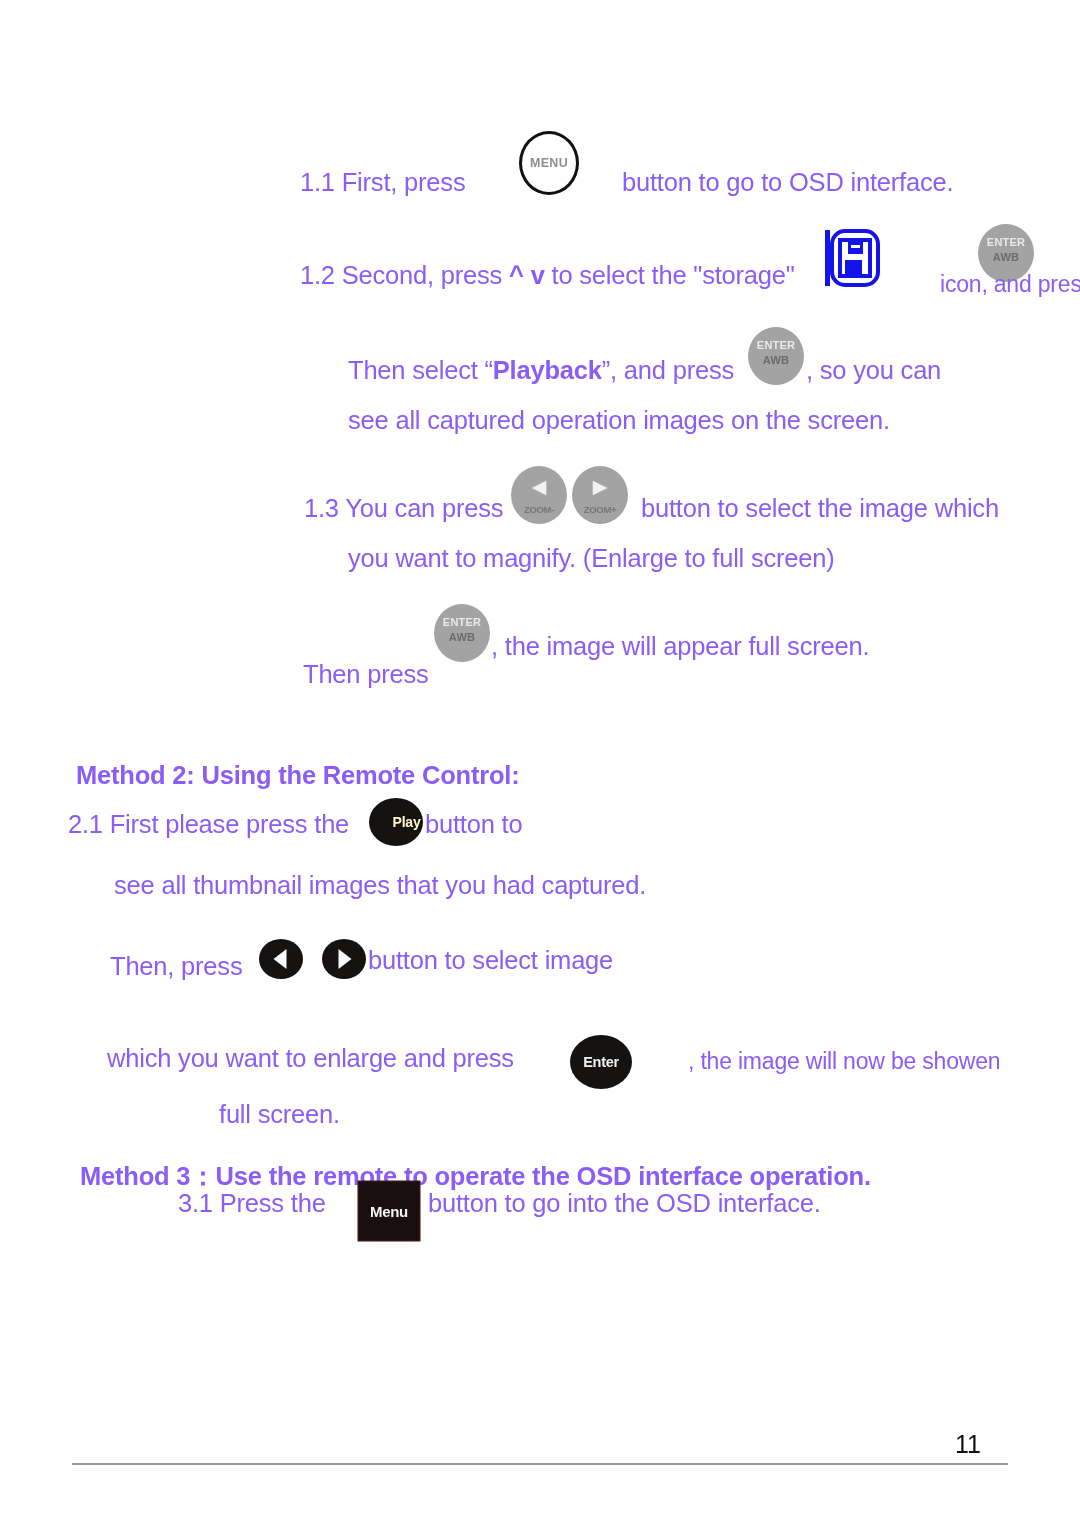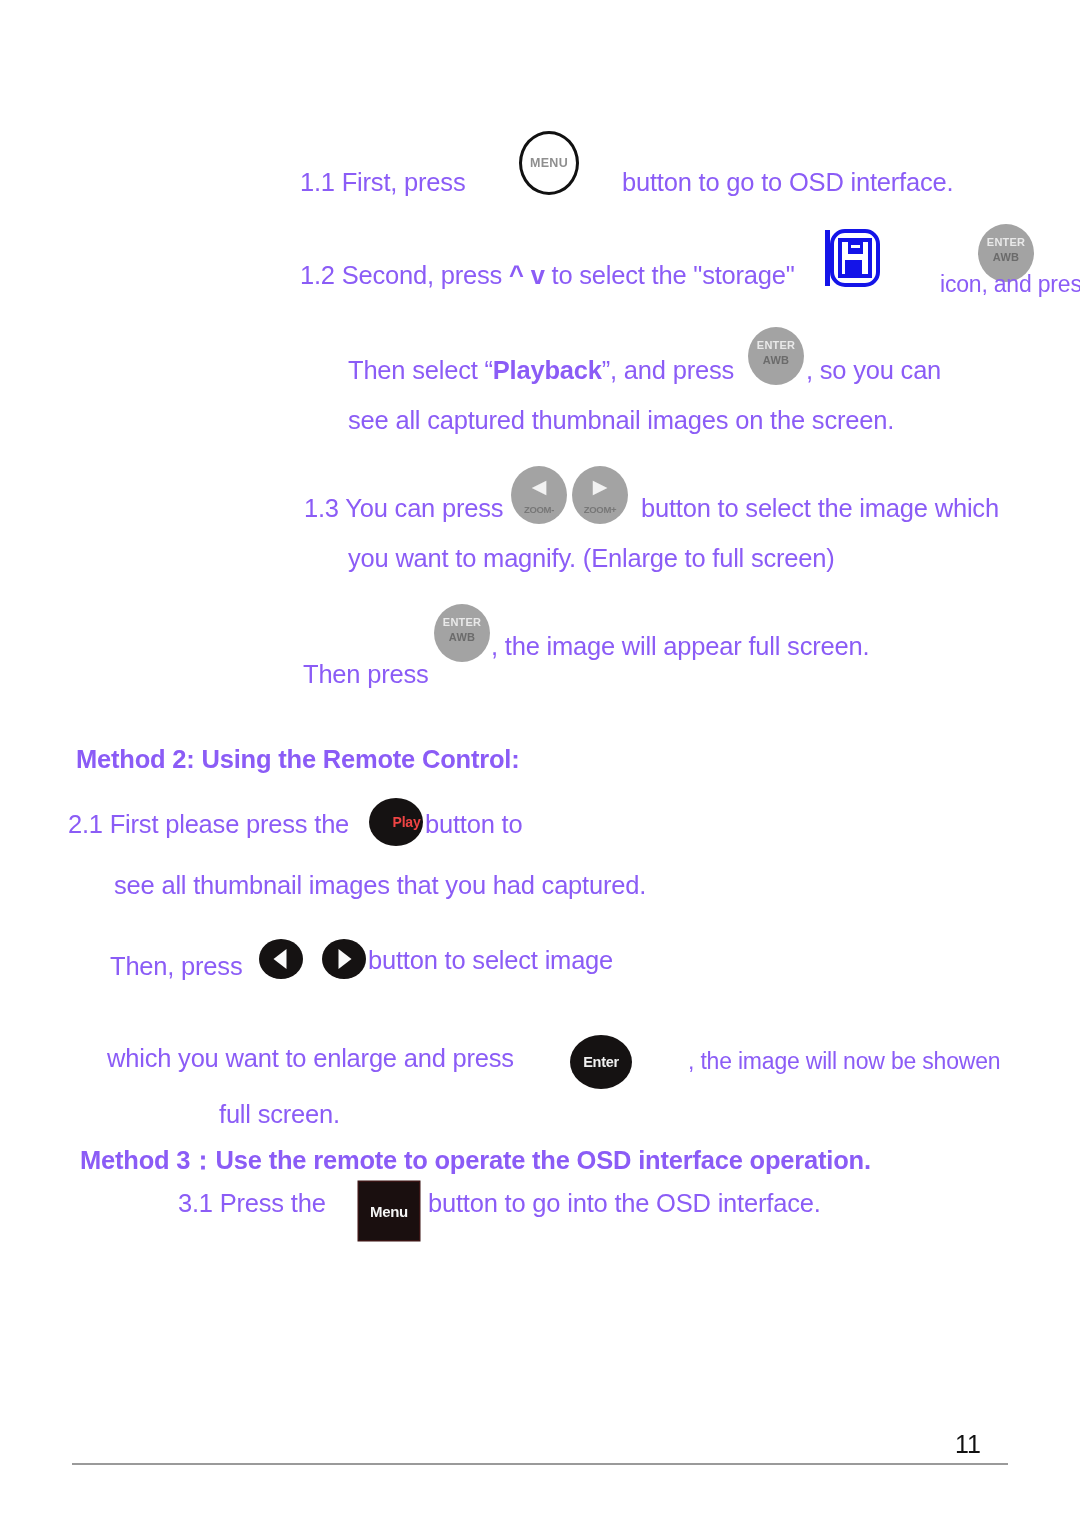--- a/index.html
+++ b/index.html
@@ -27,20 +27,21 @@
   .line {
     position: absolute;
     white-space: nowrap;
     font-size: 25.5px;
     line-height: 1;
     letter-spacing: -0.2px;
     color: #8b5cf6;
   }
   .line.bold {
     font-weight: bold;
+    margin-top: 16px;
   }
   .line.small {
     font-size: 23px;
   }
 
   .inl {
     display: inline;
     vertical-align: baseline;
   }
   .b { font-weight: bold; }
@@ -126,21 +127,21 @@
     width: 54px;
     height: 48px;
   }
   .btn-play .lbl {
     position: absolute;
     left: 0; right: 0;
     top: 50%;
     transform: translateY(-50%);
     font-size: 14px;
     font-weight: bold;
-    color: #ef4444;
+    color: #fef9c3;
     letter-spacing: -0.2px;
     padding-left: 21px;
   }
   .btn-enter-remote {
     width: 62px;
     height: 54px;
   }
   .btn-enter-remote .lbl {
     position: absolute;
     left: 0; right: 0;
@@ -270,21 +271,21 @@
     <span class="inl">Then select “</span><span class="inl b">Playback</span><span class="inl">”, and press</span>
   </div>
   <div class="abs" style="left:748px; top:327px;">
     <span class="btn btn-grey">
       <span class="lbl-top">ENTER</span>
       <span class="lbl-bot">AWB</span>
     </span>
   </div>
   <div class="line" style="left:806px; top:358px;">, so you can</div>
 
-  <div class="line" style="left:348px; top:408px;">see all captured thumbnail images on the screen.</div>
+  <div class="line" style="left:348px; top:408px;">see all captured operation images on the screen.</div>
 
   <div class="line" style="left:304px; top:496px;">1.3 You can press</div>
 
   <div class="abs" style="left:511px; top:466px;">
     <span class="btn btn-grey">
       <span class="arrow">◀</span>
       <span class="lbl-zoom">ZOOM-</span>
     </span>
   </div>
   <div class="abs" style="left:572px; top:466px;">

